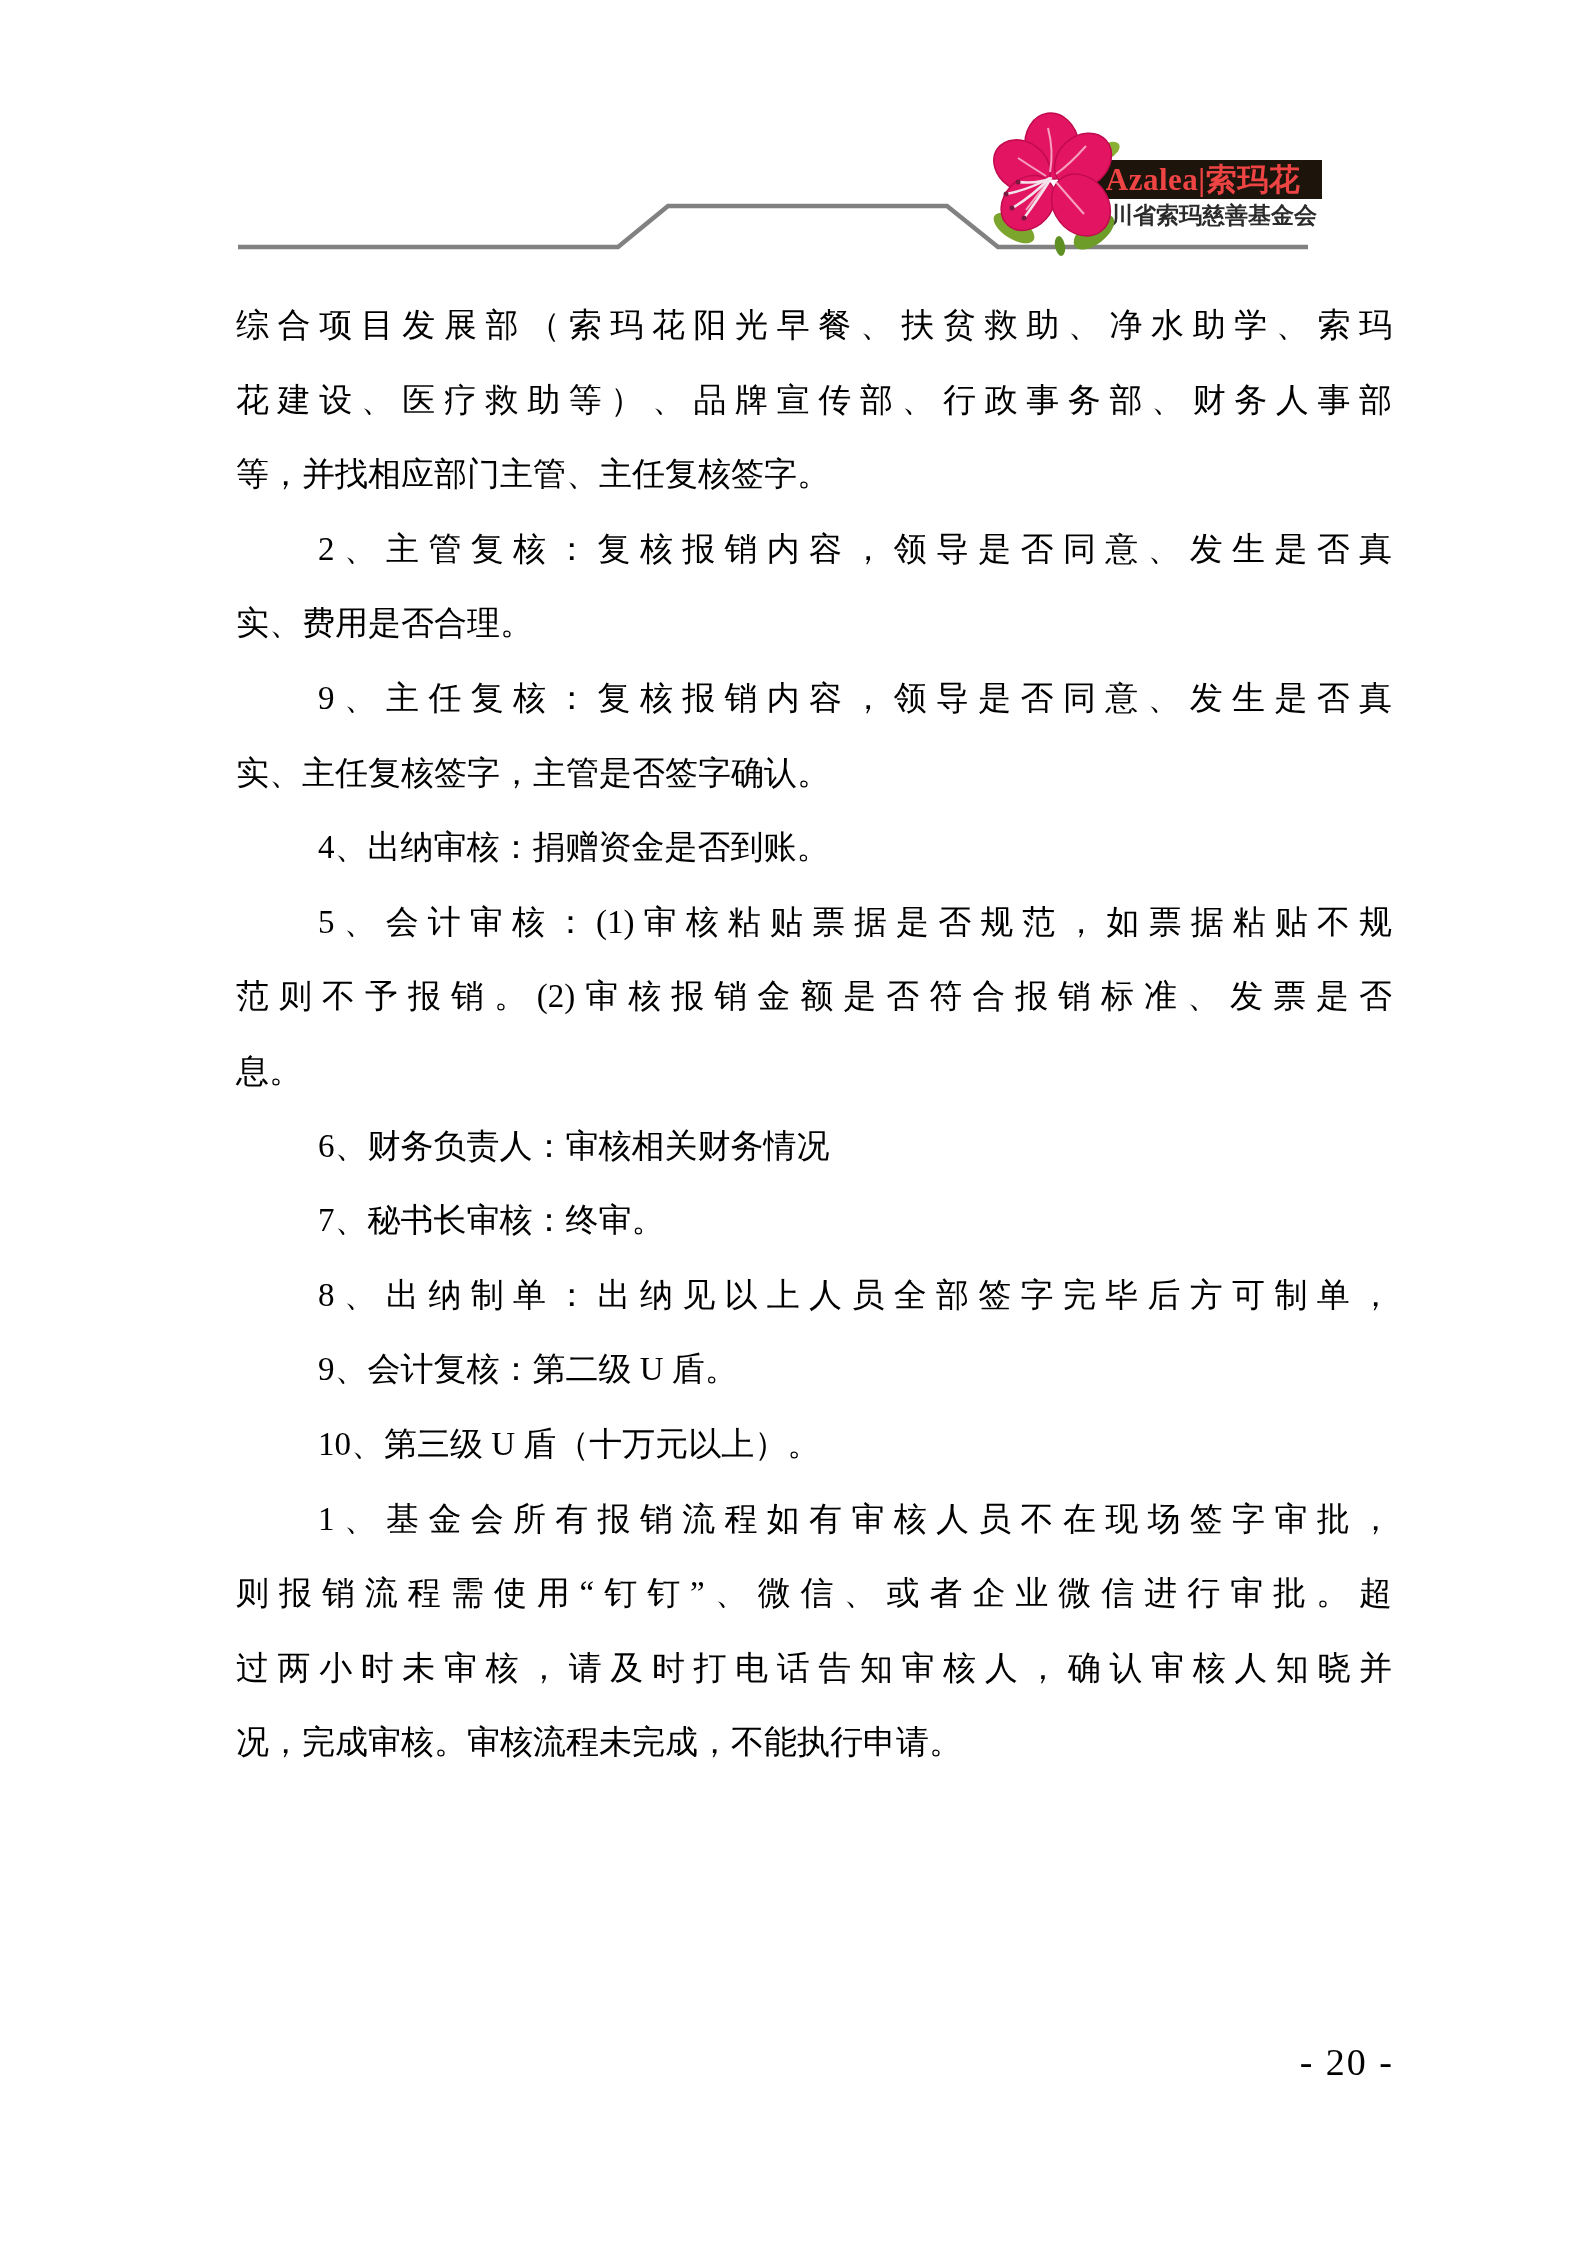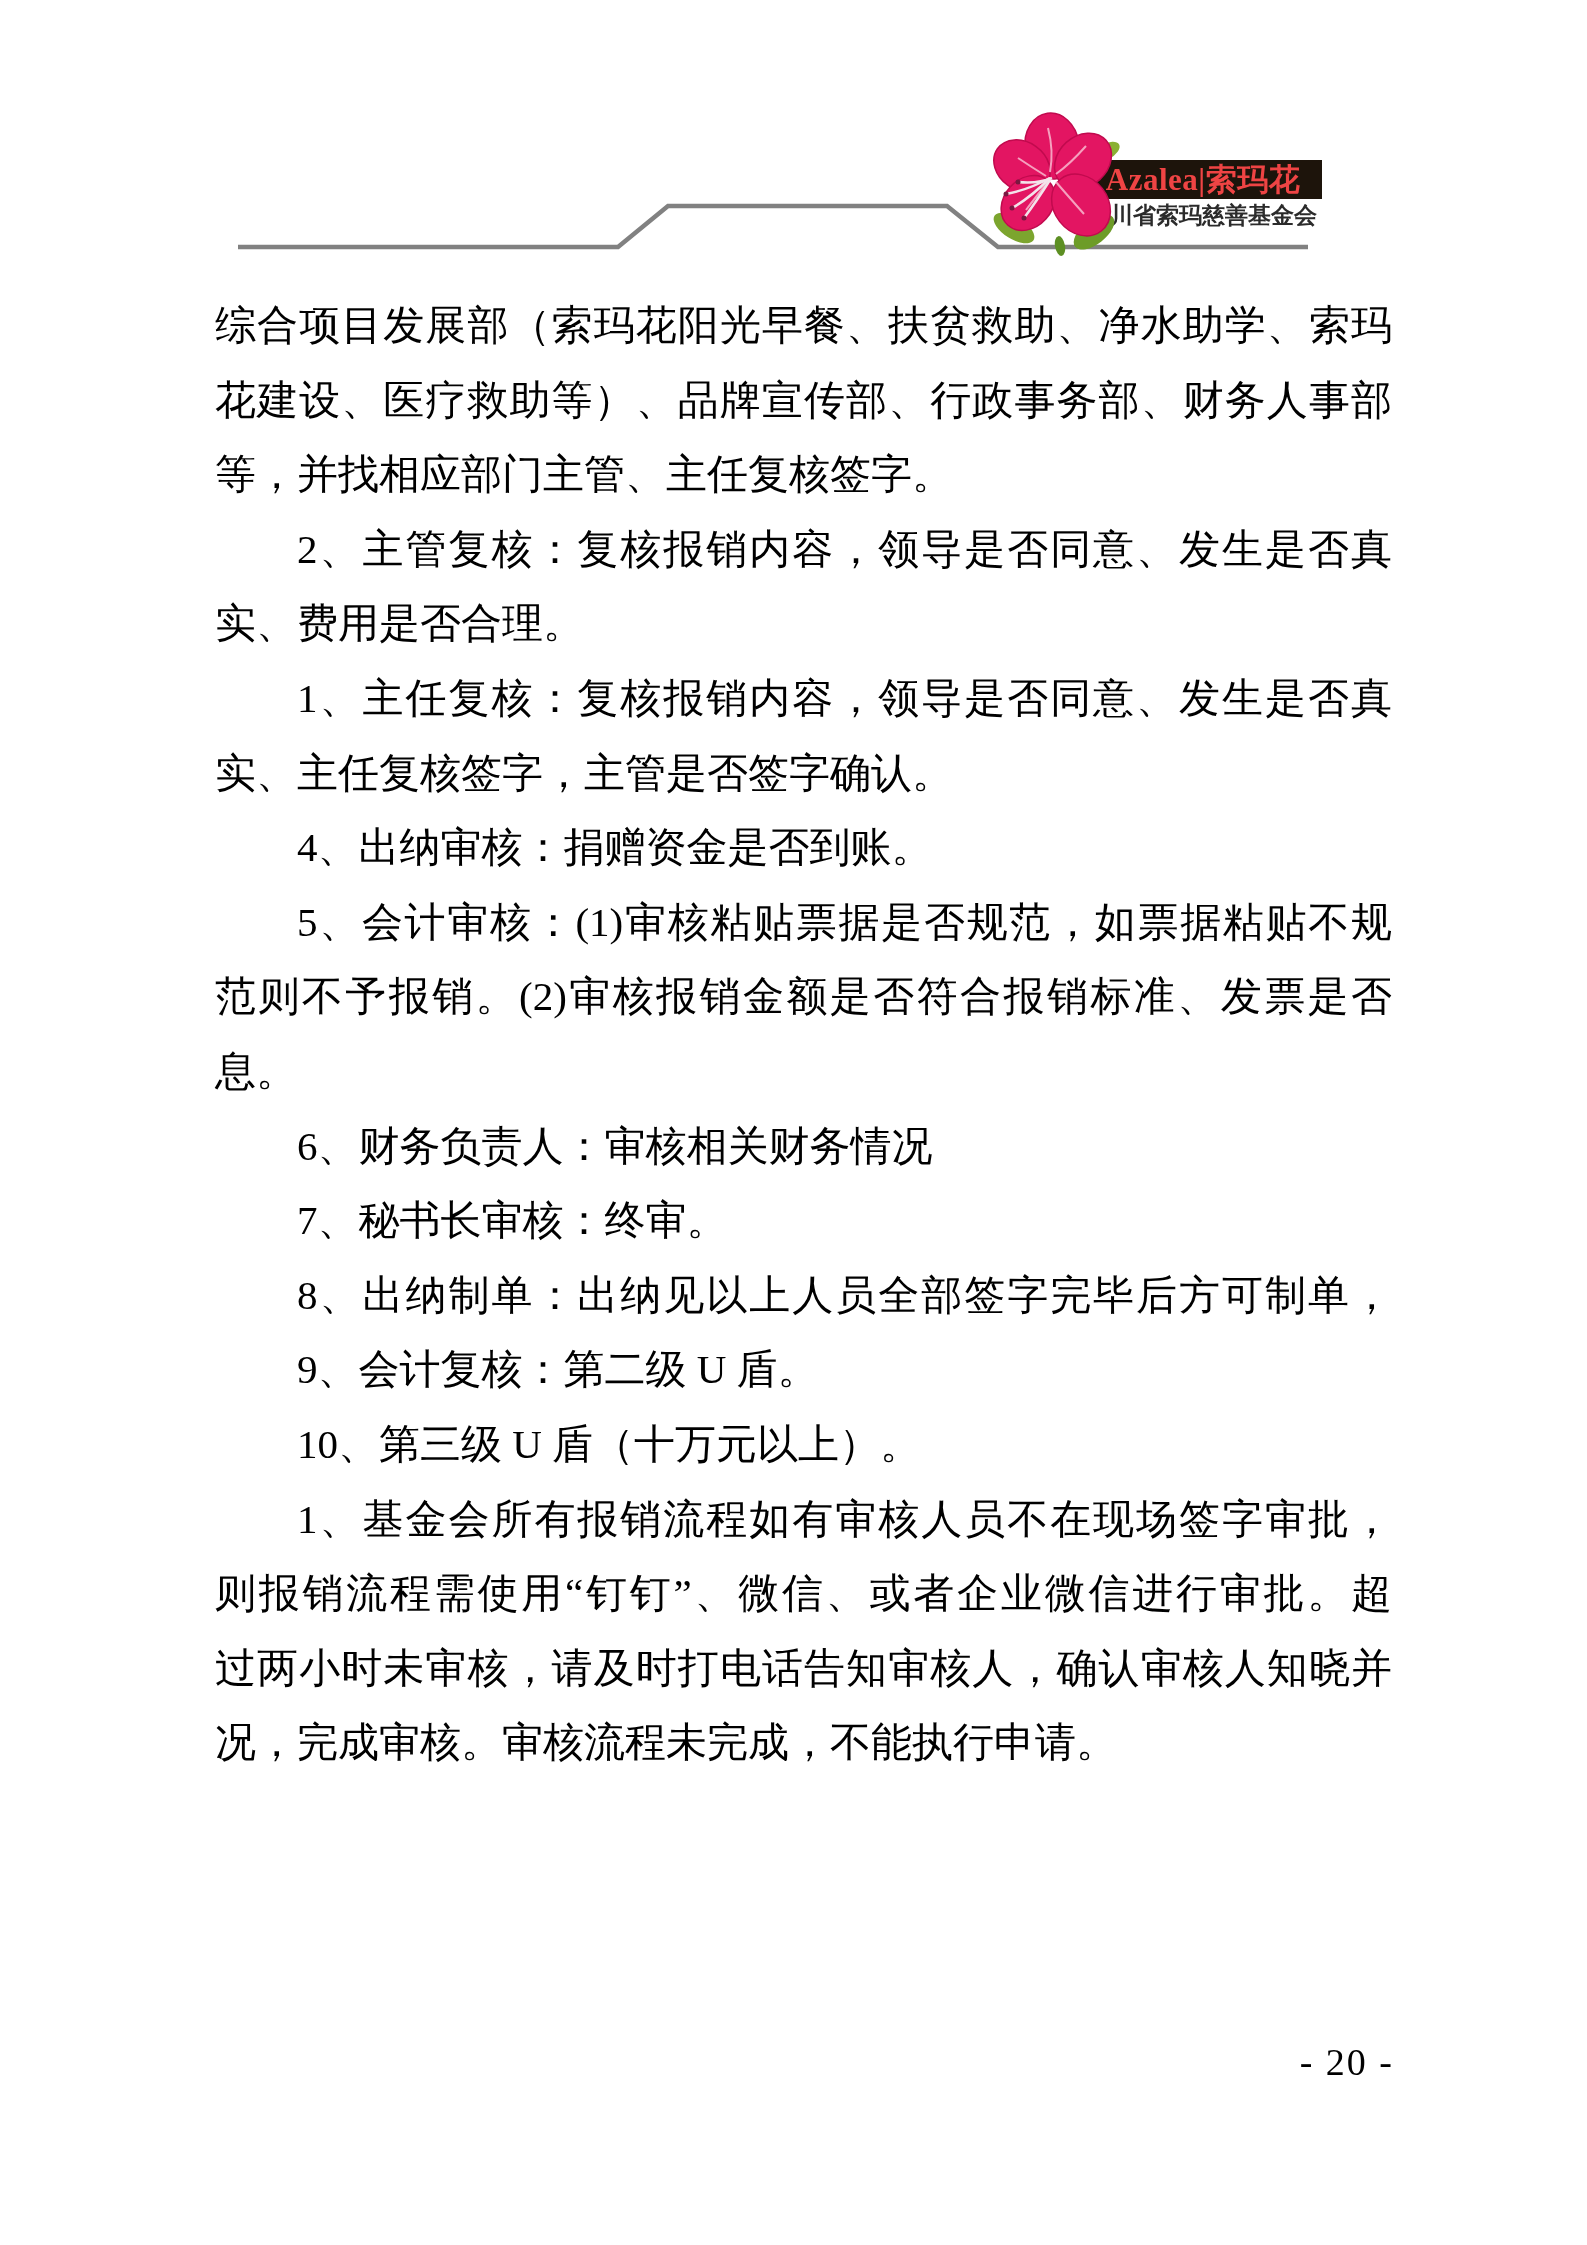--- a/index.html
+++ b/index.html
@@ -22,24 +22,25 @@
     font-size:31px; font-weight:bold; letter-spacing:0.5px;
   }
   .subtitle {
     position:absolute; left:1087px; top:201px; width:230px; height:30px; z-index:3;
     font-size:23px; font-weight:bold; color:#2b2b2b;
     text-align:justify; text-align-last:justify; line-height:30px;
   }
   
   .bodytext { position:absolute; left:215px; top:288px; width:1177px; z-index:2; }
   .ln {
-    font-size:41px;
+    font-size:33px;
     line-height:74.6px;
     text-align:justify;
     text-align-last:left;
+    margin-left:21px;
   }
   .ln.fill { text-align-last:justify; }
   .ln.ind  { padding-left:82px; }
   
   .pagenum {
     position:absolute; top:2040px; right:193px; z-index:2;
     font-size:38px; letter-spacing:2px; color:#000;
   }
 </style>
 </head>
@@ -94,21 +95,21 @@
       </g>
     </svg>
   </div>
 
   <div class="bodytext">
     <div class="ln fill">综合项目发展部（索玛花阳光早餐、扶贫救助、净水助学、索玛</div>
     <div class="ln fill">花建设、医疗救助等）、品牌宣传部、行政事务部、财务人事部</div>
     <div class="ln">等，并找相应部门主管、主任复核签字。</div>
     <div class="ln fill ind">2、主管复核：复核报销内容，领导是否同意、发生是否真</div>
     <div class="ln">实、费用是否合理。</div>
-    <div class="ln fill ind">1、主任复核：复核报销内容，领导是否同意、发生是否真</div>
+    <div class="ln fill ind">9、主任复核：复核报销内容，领导是否同意、发生是否真</div>
     <div class="ln">实、主任复核签字，主管是否签字确认。</div>
     <div class="ln ind">4、出纳审核：捐赠资金是否到账。</div>
     <div class="ln fill ind">5、会计审核：(1)审核粘贴票据是否规范，如票据粘贴不规</div>
     <div class="ln fill">范则不予报销。(2)审核报销金额是否符合报销标准、发票是否</div>
     <div class="ln">息。</div>
     <div class="ln ind">6、财务负责人：审核相关财务情况</div>
     <div class="ln ind">7、秘书长审核：终审。</div>
     <div class="ln fill ind">8、出纳制单：出纳见以上人员全部签字完毕后方可制单，</div>
     <div class="ln ind">9、会计复核：第二级 U 盾。</div>
     <div class="ln ind">10、第三级 U 盾（十万元以上）。</div>

